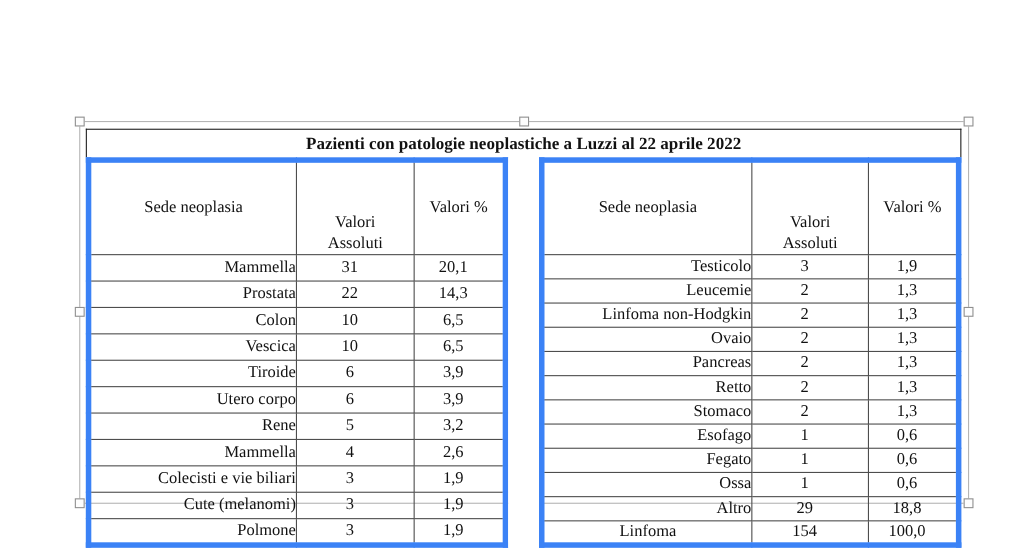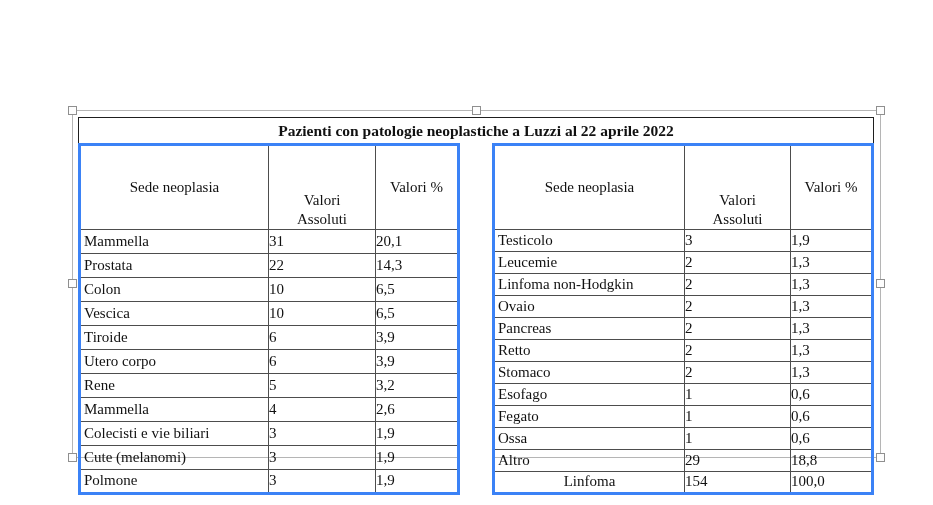--- a/index.html
+++ b/index.html
@@ -30,34 +30,34 @@
     height: 26px; line-height: 25px;
     border: 1px solid #1f1f1f; border-bottom: none;
     text-align: center; font-weight: bold; font-size: 15.5px;
     white-space: nowrap; overflow: hidden;
   }
   .tbl-row { display: flex; }
   .tbl-gap { width: 38px; background: #ffffff; }
 
   table.data-table {
     border-collapse: collapse; table-layout: fixed;
-    border: 3px solid #3b82f6;
+    border: 5px solid #3b82f6;
   }
   table.left  { width: 379px; }
   table.right { width: 379px; }
   .data-table th, .data-table td {
     border: 1px solid #4d4d4d;
     font-size: 15px; font-weight: normal;
     overflow: hidden; white-space: nowrap;
   }
   .data-table thead tr { height: 45px; }
   .data-table thead th { text-align: center; vertical-align: middle; line-height: 1.25; }
   .data-table tbody tr { height: 22px; }
-  td.c-site { text-align: left; padding-left: 3px; }
-  td.c-num  { text-align: left; padding-right: 10px; }
+  td.c-site { text-align: right; padding-left: 3px; }
+  td.c-num  { text-align: center; padding-right: 10px; }
   td.c-center { text-align: center; padding-left: 0; }
   .wrapnarrow { display: inline-block; max-width: 62px; white-space: normal; margin-top: 45px; }
 </style>
 </head>
 <body>
 
 <div class="sel-frame">
   <div class="handle h-tl"></div>
   <div class="handle h-tc"></div>
   <div class="handle h-tr"></div>

